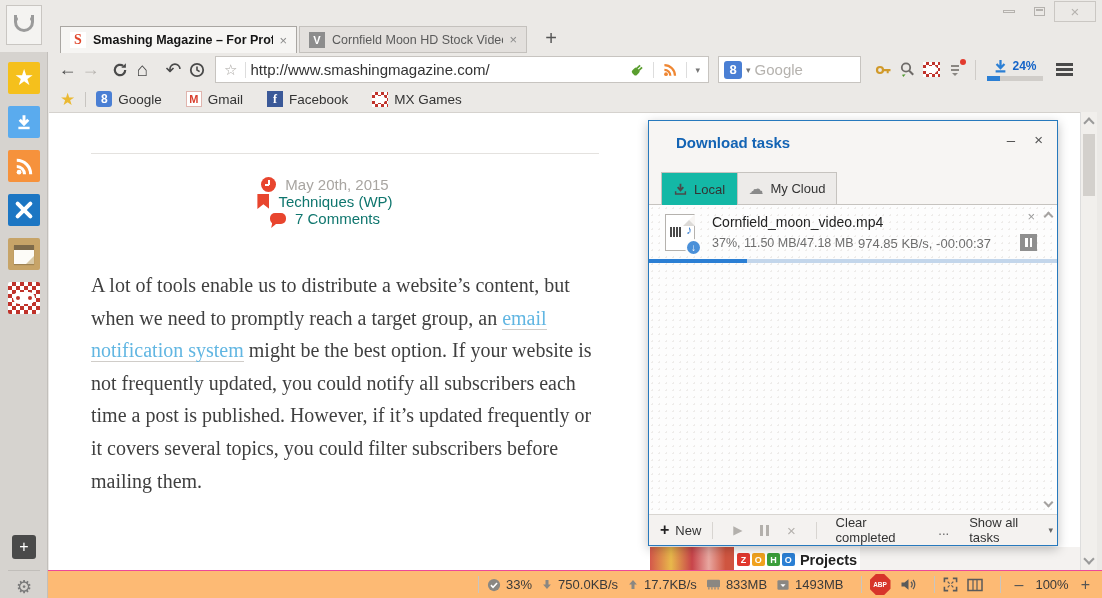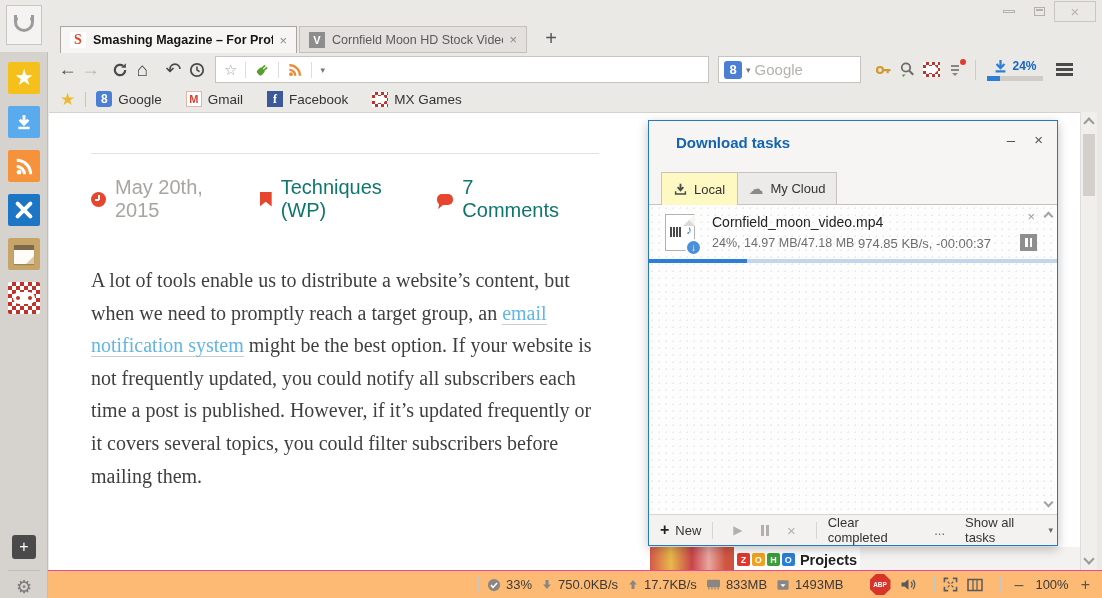--- a/index.html
+++ b/index.html
@@ -122,21 +122,21 @@
   
   .page { position:absolute; left:49px; top:112px; width:1031px; bottom:28px; background:#fff;
           border-top:1px solid #d5d2ce; overflow:hidden; }
   .article { position:absolute; left:42px; top:24px; width:510px; }
   .article h1 { font-family:"Liberation Serif", serif; font-size:31px; line-height:1.25; color:#181818;
                 font-weight:bold; letter-spacing:.2px; }
   .byline { margin-top:14px; font-family:"Liberation Serif", serif; font-size:19px; }
   .byline .by { color:#b5b2ae; }
   .byline a { color:#64b9e4; text-decoration:none; }
   .art-rule { margin-top:16px; border-top:1px solid #e4e2df; width:508px; }
-  .meta { margin-top:22px; display:flex; align-items:center; font-size:20px; }
+  .meta { margin-top:22px; display:flex; align-items:center; font-size:15px;flex-direction:column; }
   .meta .m-item { display:flex; align-items:center; margin-right:42px; }
   .m-icon { margin-right:9px; flex:none; }
   .m-clock { width:15px; height:15px; border-radius:50%; background:#e8452e; position:relative; }
   .m-clock:before { content:""; position:absolute; left:7px; top:3px; width:2px; height:5px; background:#fff; }
   .m-clock:after { content:""; position:absolute; left:4px; top:7px; width:4px; height:2px; background:#fff; }
   .m-flag { width:12px; height:15px; background:#e8452e;
             clip-path:polygon(0 0,100% 0,100% 100%,50% 68%,0 100%); }
   .m-bubble { width:16px; height:11px; background:#e8452e; border-radius:5px; position:relative; }
   .m-bubble:after { content:""; position:absolute; left:2px; bottom:-4px; border:4px solid transparent;
                     border-top-color:#e8452e; border-left-color:#e8452e; transform:skewX(-12deg); }
@@ -170,21 +170,21 @@
   .scroll-thumb { position:absolute; left:2px; top:22px; width:12px; height:62px; background:#d3d0cc; }
 
   
   .dlpanel { position:absolute; left:648px; top:120px; width:410px; height:426px; background:#f7f5f3;
              border:1px solid #2779bd; box-shadow:0 3px 10px rgba(0,0,0,.25); z-index:6; }
   .dl-title { position:absolute; left:27px; top:13px; color:#1464b4; font-weight:bold; font-size:15px; }
   .dl-win { position:absolute; top:10px; font-size:15px; color:#555; }
   .dl-min { right:42px; } .dl-close { right:14px; }
   .dl-tab { position:absolute; top:51px; height:33px; display:flex; align-items:center; justify-content:center;
             gap:7px; font-size:13px; color:#333; }
-  .dl-tab.local { left:12px; width:77px; background:#fef9c3; border:1px solid #c6c3bf; border-bottom:none; z-index:2; }
+  .dl-tab.local { left:12px; width:77px; background:#14b8a6; border:1px solid #c6c3bf; border-bottom:none; z-index:2; }
   .dl-tab.cloud { left:88px; width:100px; background:#edebe9; border:1px solid #c6c3bf; }
   .cloud-glyph { font-size:15px; color:#8a8a8a; }
   .dl-search { position:absolute; top:52px; right:10px; width:190px; height:29px; background:#fff;
                border:1px solid #b9b6b2; display:flex; align-items:center; padding:0 7px; gap:6px; }
   .dl-search input { flex:1; border:none; outline:none; font-size:14px; min-width:0; background:transparent;
                      font-family:"Liberation Sans",sans-serif; font-style:italic; color:#555; }
   .dl-search input::placeholder { color:#9a9a9a; font-style:italic; }
   .dl-list { position:absolute; left:0; right:0; top:83px; bottom:31px; background:#fdfdfd;
              border-top:1px solid #c6c3bf;
              background-image:radial-gradient(#eeecea 1px, transparent 1px); background-size:7px 7px; }
@@ -216,21 +216,21 @@
   .list-chev.down { bottom:8px; transform:rotate(135deg); }
   .dl-footer { position:absolute; left:0; right:0; bottom:0; height:31px; background:#f4f2f0;
                border-top:1px solid #d8d5d1; display:flex; align-items:center; font-size:13px; color:#333; }
   .f-new { display:flex; align-items:center; gap:6px; margin-left:11px; }
   .f-new b { font-size:16px; color:#222; }
   .f-sep { width:1px; height:17px; background:#d8d5d1; margin:0 11px; }
   .f-ctl { color:#b3b0ac; margin:0 9px; font-size:12px; }
   .f-pause { display:inline-flex; gap:2.5px; margin:0 9px; }
   .f-pause i { width:3px; height:11px; background:#b3b0ac; }
   .f-x { font-size:15px; }
-  .f-clear { margin-left:0; }
+  .f-clear { margin-left:8px; }
   .f-more { color:#666; margin-left:20px; }
   .f-showall { margin-left:20px; display:flex; align-items:center; gap:5px; }
   .f-showall .caret { color:#666; }
 
   
   .statusbar { position:absolute; left:48px; right:0; bottom:0; height:28px; background:#fdba74;
                border-top:1px solid #ec4899; display:flex; align-items:center; justify-content:flex-end;
                font-size:13px; color:#3a3a3a; }
   .st-item { display:flex; align-items:center; gap:5px; margin-right:9px; }
   .st-sep { width:1px; height:17px; background:#c8c5c1; margin:0 8px; }
@@ -291,20 +291,21 @@
     <span class="nav-btn">
       <svg width="16" height="16" viewBox="0 0 16 16">
           <circle cx="8" cy="8" r="6.2" fill="none" stroke="#4a4a4a" stroke-width="1.8"></circle>
           <path d="M8 4.5V8l2.6 1.6" fill="none" stroke="#4a4a4a" stroke-width="1.6"></path>
         </svg>
     </span>
 
     <div class="addressbar">
       <span class="url-star">☆</span>
       <span class="addr-sep"></span>
+      <input class="url-input" value="http://www.smashingmagazine.com/" style="">
       <div class="addr-icons">
         <span class="tool-btn">
           <svg width="16" height="16" viewBox="0 0 16 16">
               <g transform="rotate(45 8 8)">
                 <rect x="5" y="6.5" width="6.4" height="7" rx="2" fill="#5a9e2f"></rect>
                 <rect x="6" y="2.5" width="1.7" height="4.4" fill="#5a9e2f"></rect>
                 <rect x="8.8" y="2.5" width="1.7" height="4.4" fill="#5a9e2f"></rect>
               </g>
             </svg>
         </span>
@@ -494,21 +495,21 @@
 
     <div class="dl-list">
       <div class="dl-item">
         <div class="file-ico">
           <span class="fold"></span>
             <span class="film"></span>
           <span class="note">♪</span>
         </div>
         <div class="file-badge">↓</div>
         <div class="dl-name">Cornfield_moon_video.mp4</div>
-        <div class="dl-sub">24%, 14.97 MB/47.18 MB</div>
+        <div class="dl-sub">37%, 11.50 MB/47.18 MB</div>
         <div class="dl-speed">974.85 KB/s, -00:00:37</div>
         <div class="dl-pausebtn">
             <i></i>
             <i></i>
           </div>
         <span class="dl-item-close">×</span>
         <div class="dl-progress">
             <i style="width: 24%;"></i>
           </div>
       </div>

